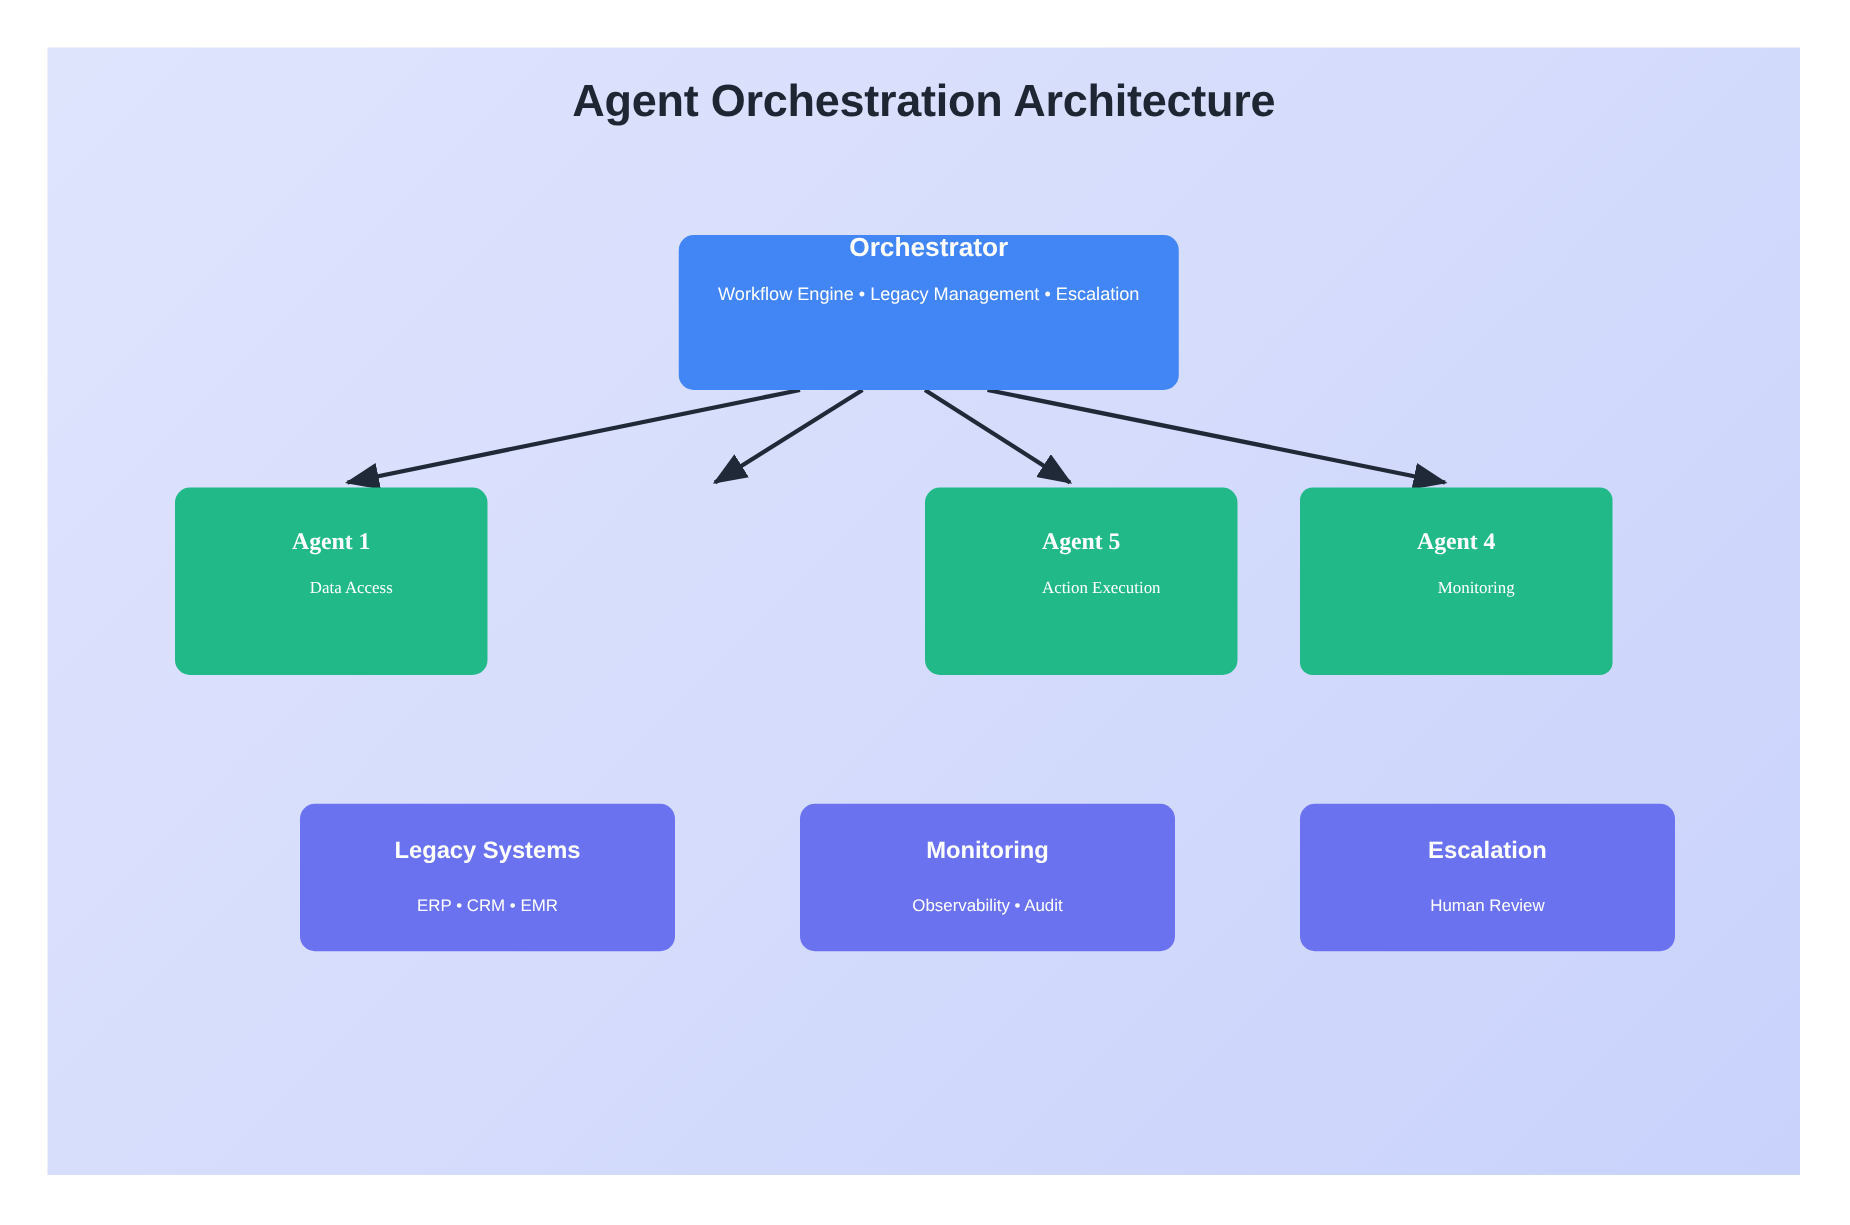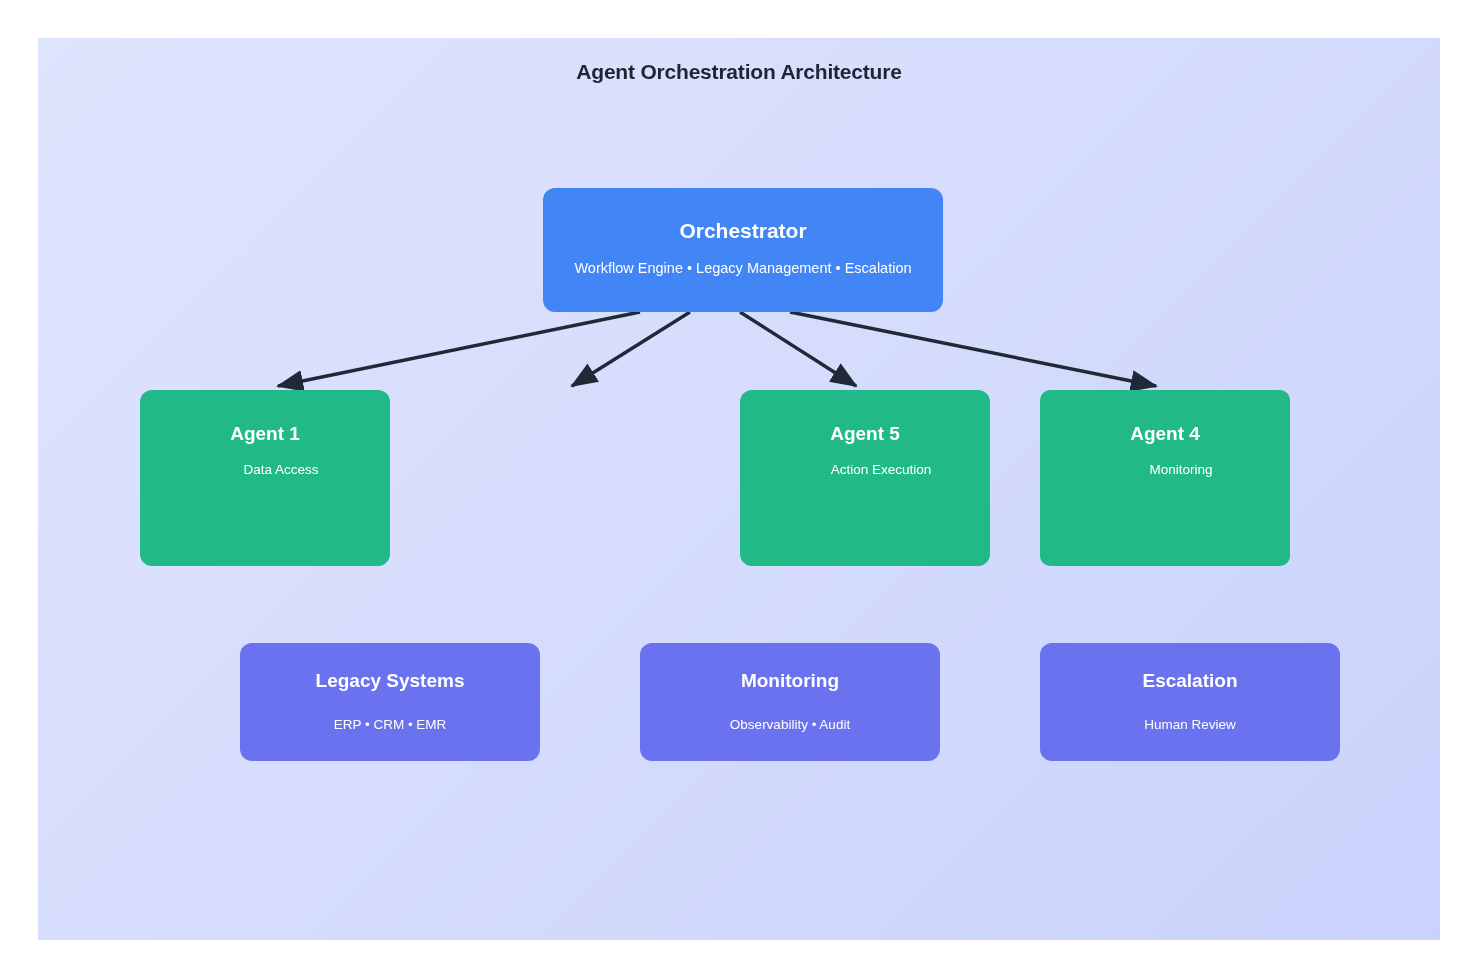--- a/index.html
+++ b/index.html
@@ -23,21 +23,21 @@
     height: 902px;
     background: linear-gradient(135deg, #dfe4fd 0%, #d6ddfc 45%, #c9d2fb 100%);
   }
 
   #diagram-title {
     position: absolute;
     left: 0;
     top: 22px;
     width: 1402px;
     text-align: center;
-    font-size: 21px;
+    font-size: 36px;
     font-weight: bold;
     color: #1f2633;
     letter-spacing: -0.2px;
   }
 
   
   #arrow-layer {
     position: absolute;
     left: 0;
     top: 0;
@@ -70,35 +70,35 @@
     white-space: nowrap;
   }
 
   
   #node-orchestrator {
     left: 505px;
     top: 150px;
     width: 400px;
     height: 124px;
     background: #4285f4;
-    padding-top: 32px;
   }
   #node-orchestrator .node-title { font-size: 21px; }
   #node-orchestrator .node-subtitle {
     margin-top: 20px;
     font-size: 14.5px;
   }
 
   
   .node-agent {
     top: 352px;
     width: 250px;
-    height: 176px;
+    height: 150px;
     background: #22b989;
     padding-top: 34px;
+    font-family: Liberation Serif, serif;
   }
   .node-agent .node-subtitle { margin-top: 20px; padding-left: 32px; }
 
   #node-agent-1 { left: 102px; }
   #node-agent-2 { left: 402px; }
   #node-agent-3 { left: 702px; }
   #node-agent-4 { left: 1002px; border-radius: 10px; }
 
   
   .node-support {

